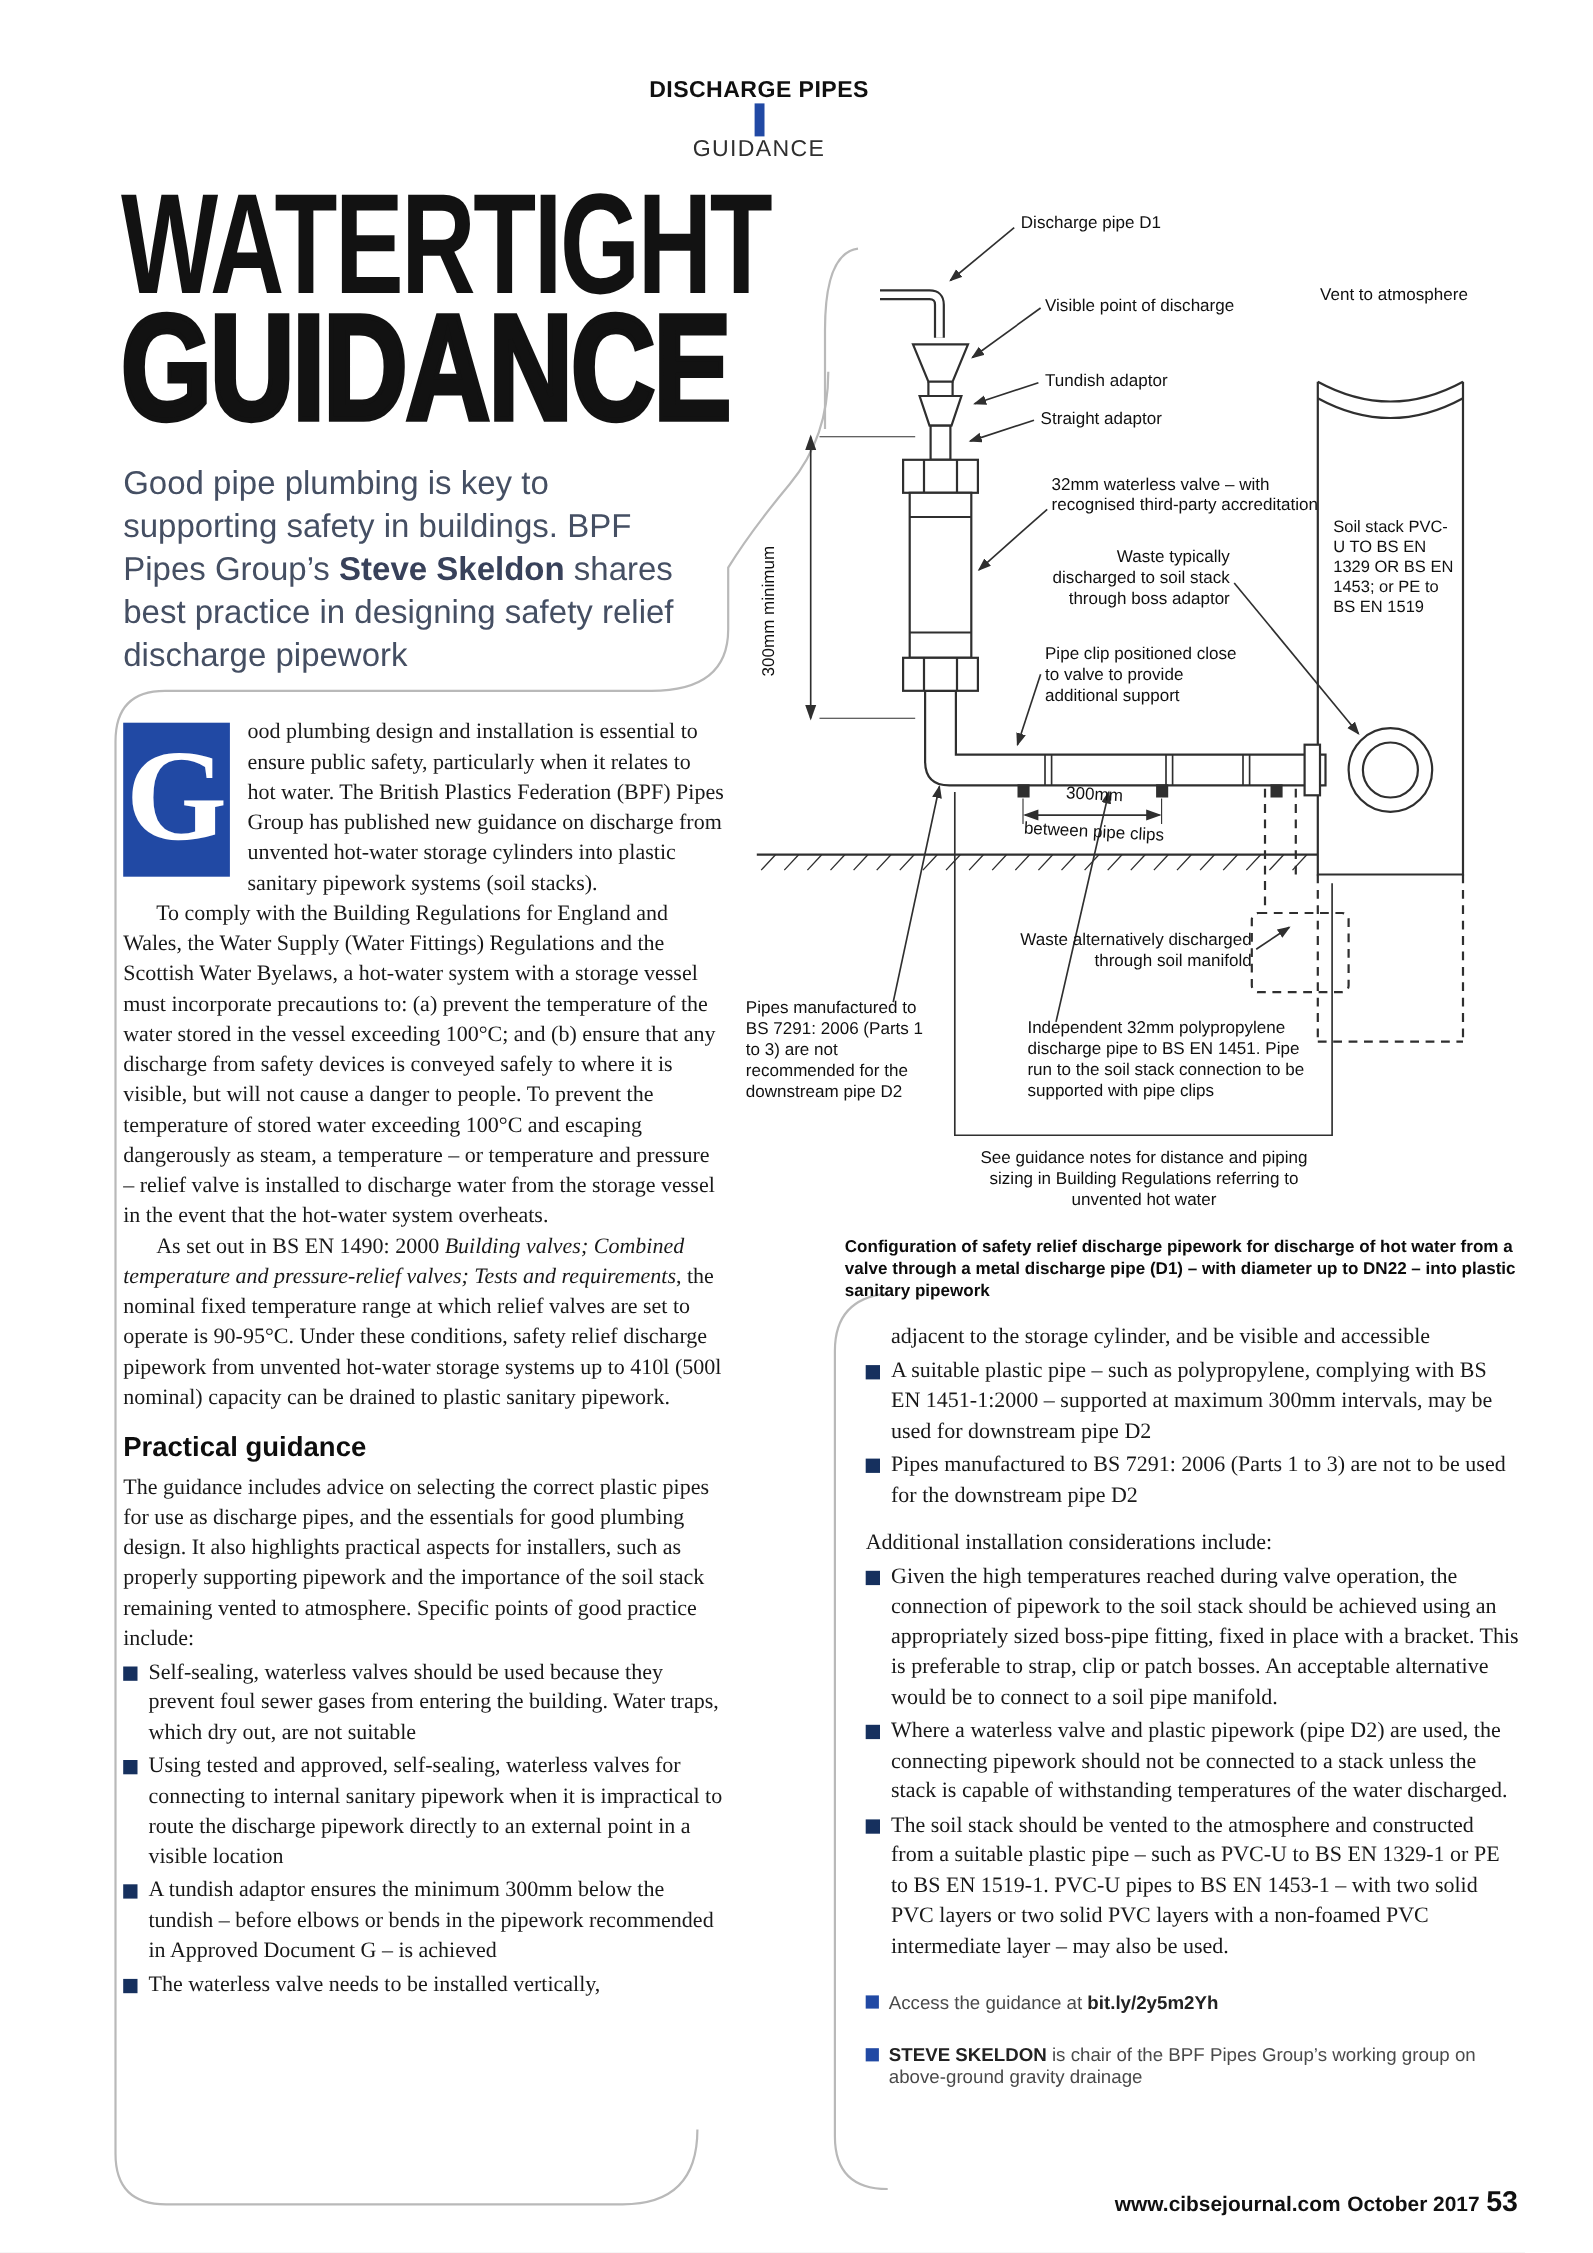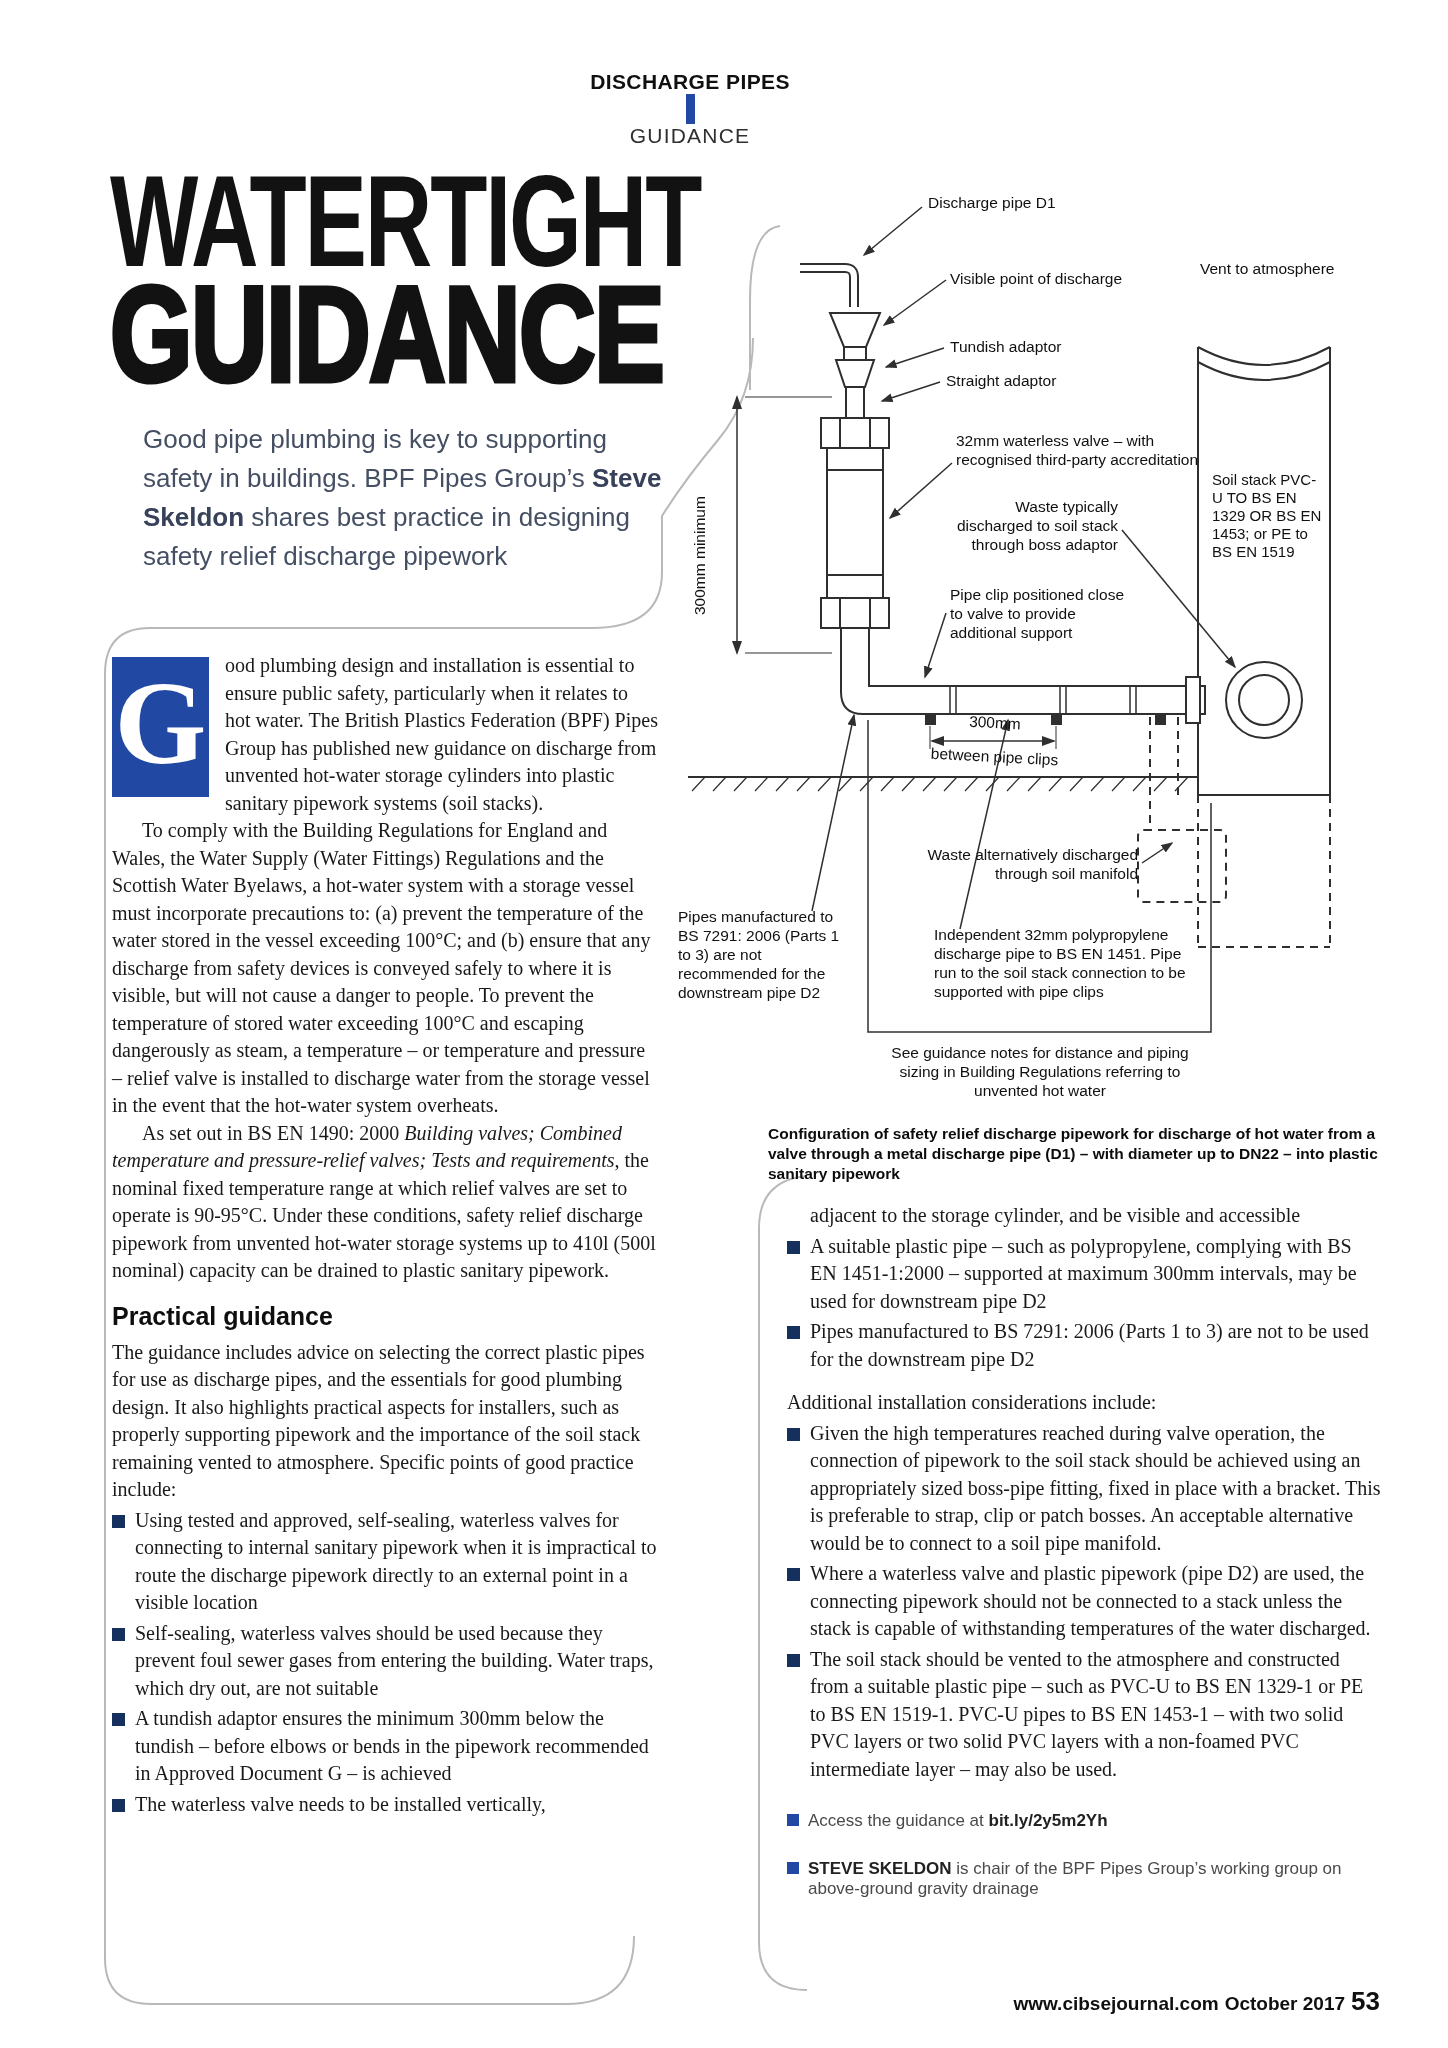--- a/index.html
+++ b/index.html
@@ -18,21 +18,21 @@
   
   .title { position:absolute; left:110px; top:166px; color:#121212; }
   .t1 { display:block; font-size:130px; line-height:110px; font-weight:bold;
         letter-spacing:-3px; transform:scaleX(.72); transform-origin:left top; white-space:nowrap; }
   .t2 { display:block; font-size:136px; line-height:116px; font-weight:bold;
         letter-spacing:-2px; transform:scaleX(.78); transform-origin:left top;
         -webkit-text-stroke:5px #121212; white-space:nowrap; }
 
   
   .standfirst { position:absolute; left:112px; top:420px; width:524px;
-    font-size:26px; line-height:39px; color:#454f63;margin-left:31px; }
+    font-size:30px; line-height:39px; color:#454f63; }
   .standfirst b { color:#38415a; }
 
   
   .bodycol { position:absolute; font-family:"Liberation Serif", serif;
     font-size:20px; line-height:27.5px; color:#191919; }
   #left-col  { left:112px; top:652px;  width:546px; }
   #right-col { left:787px; top:1202px; width:596px; }
   .bodycol p { margin:0; }
   .indent { text-indent:30px; }
   .dropcap-box { float:left; width:97px; height:140px; background:#2149a4;
@@ -95,25 +95,25 @@
   <div class="standfirst"><span>Good pipe plumbing is key to supporting safety in buildings. BPF Pipes Group’s </span><b>Steve Skeldon</b><span> shares best practice in designing safety relief discharge pipework</span></div>
 
   <div class="bodycol" id="left-col">
     <p><span class="dropcap-box">G</span><span>ood plumbing design and installation is essential to ensure public safety, particularly when it relates to hot water. The British Plastics Federation (BPF) Pipes Group has published new guidance on discharge from unvented hot-water storage cylinders into plastic sanitary pipework systems (soil stacks).</span></p>
     <p class="indent">To comply with the Building Regulations for England and Wales, the Water Supply (Water Fittings) Regulations and the Scottish Water Byelaws, a hot-water system with a storage vessel must incorporate precautions to: (a) prevent the temperature of the water stored in the vessel exceeding 100°C; and (b) ensure that any discharge from safety devices is conveyed safely to where it is visible, but will not cause a danger to people. To prevent the temperature of stored water exceeding 100°C and escaping dangerously as steam, a temperature – or temperature and pressure – relief valve is installed to discharge water from the storage vessel in the event that the hot-water system overheats.</p>
     <p class="indent"><span>As set out in BS EN 1490: 2000 </span><i>Building valves; Combined temperature and pressure-relief valves; Tests and requirements</i><span>, the nominal fixed temperature range at which relief valves are set to operate is 90-95°C. Under these conditions, safety relief discharge pipework from unvented hot-water storage systems up to 410l (500l nominal) capacity can be drained to plastic sanitary pipework.</span></p>
     <h2 class="subhead">Practical guidance</h2>
     <p>The guidance includes advice on selecting the correct plastic pipes for use as discharge pipes, and the essentials for good plumbing design. It also highlights practical aspects for installers, such as properly supporting pipework and the importance of the soil stack remaining vented to atmosphere. Specific points of good practice include:</p>
     <div class="bullet">
         <span class="sq"></span>
+        <span>Self-sealing, waterless valves should be used because they prevent foul sewer gases from entering the building. Water traps, which dry out, are not suitable</span>
+      </div>
+    <div class="bullet">
+        <span class="sq"></span>
         <span>Using tested and approved, self-sealing, waterless valves for connecting to internal sanitary pipework when it is impractical to route the discharge pipework directly to an external point in a visible location</span>
-      </div>
-    <div class="bullet">
-        <span class="sq"></span>
-        <span>Self-sealing, waterless valves should be used because they prevent foul sewer gases from entering the building. Water traps, which dry out, are not suitable</span>
       </div>
     <div class="bullet">
         <span class="sq"></span>
         <span>A tundish adaptor ensures the minimum 300mm below the tundish – before elbows or bends in the pipework recommended in Approved Document G – is achieved</span>
       </div>
     <div class="bullet">
         <span class="sq"></span>
         <span>The waterless valve needs to be installed vertically,</span>
       </div>
   </div>

